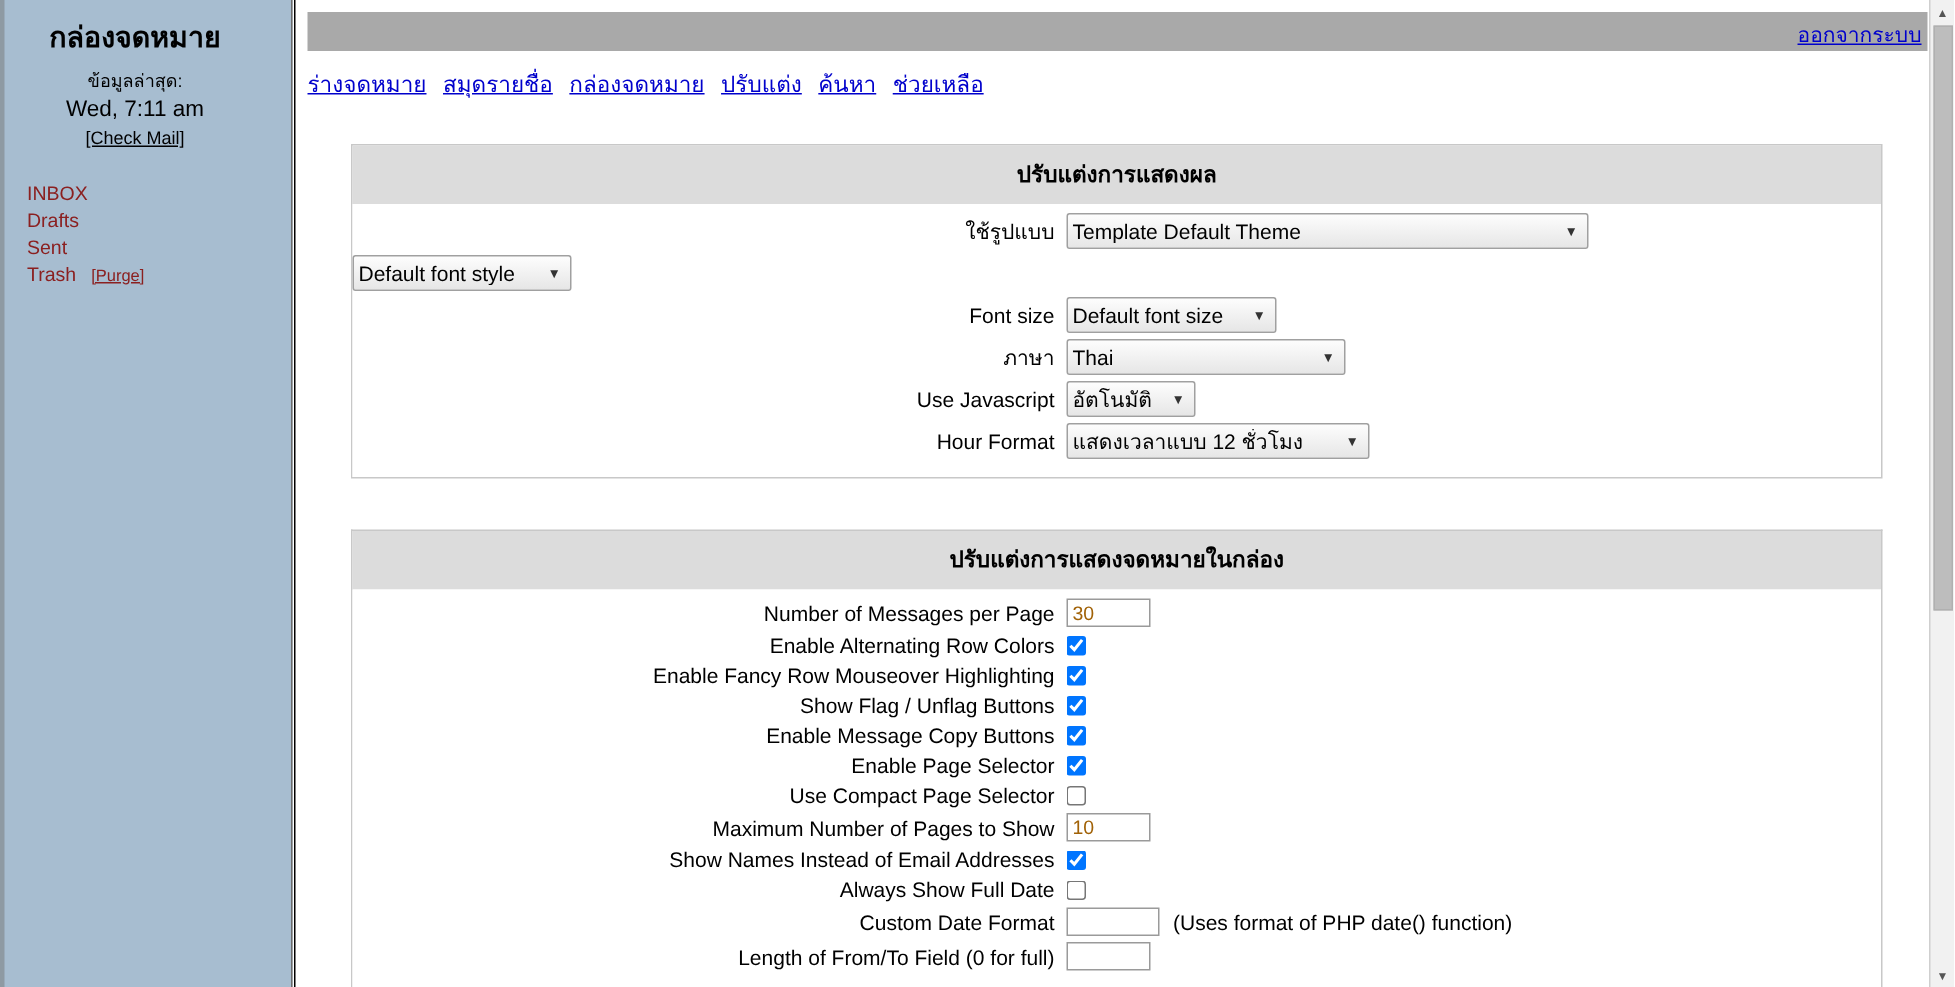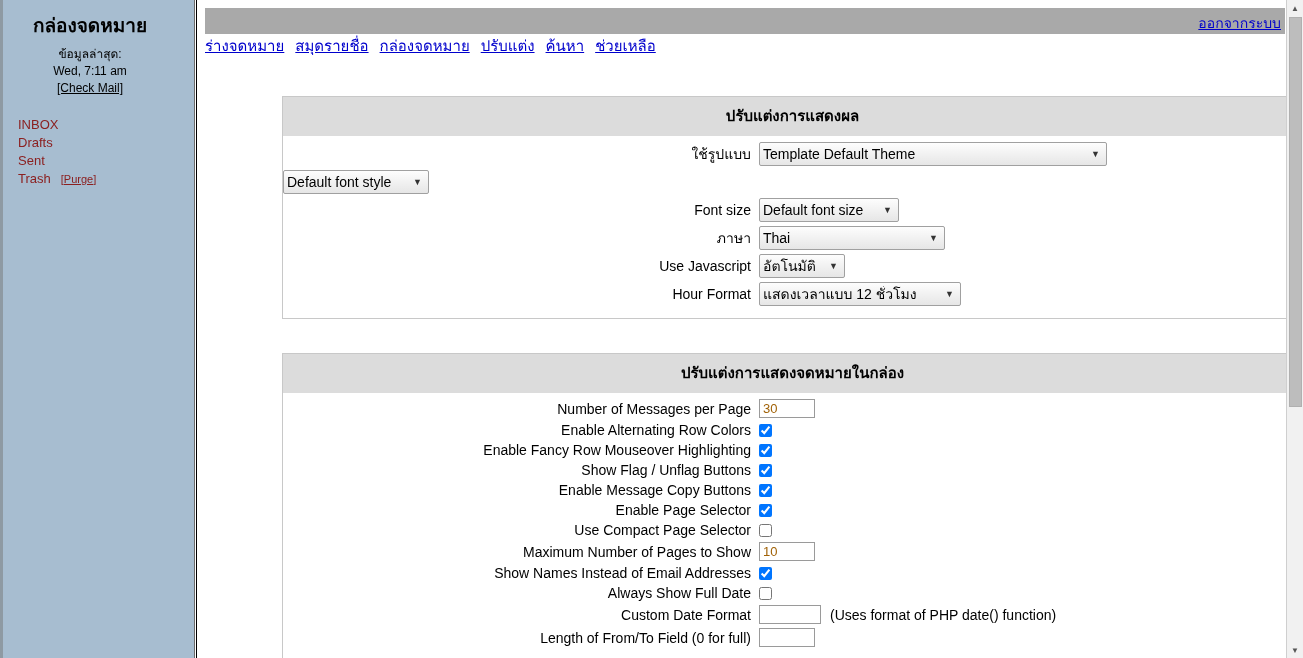--- a/index.html
+++ b/index.html
@@ -53,21 +53,21 @@
   .sb-lastupdate {
     margin-top: 8px;
     text-align: center;
     font-size: 12px;
     color: #000;
     padding-right: 14px;
     line-height: 1.45;
   }
   .sb-time {
     text-align: center;
-    font-size: 12px;
+    font-size: 15px;
     color: #000;
     padding-right: 14px;
     line-height: 1.35;
   }
   .sb-checkmail {
     text-align: center;
     padding-right: 14px;
     line-height: 1.4;
   }
   .sb-checkmail a {
@@ -120,41 +120,40 @@
     right: 4px;
     top: 4px;
     font-size: 14px;
     color: #0000cc;
     text-decoration: underline;
     white-space: nowrap;
   }
 
   #menubar {
     position: absolute;
-    left: 8px; top: 34px;
+    left: 8px; top: 44px;
     width: 1080px;
     height: 22px;
     white-space: nowrap;
   }
   #menubar a {
     color: #0000cc;
     text-decoration: underline;
     font-size: 15px;
     margin-right: 11px;
   }
 
   
   .opt-table {
     position: absolute;
     left: 37px;
     width: 1021px;
     border: 1px solid #c8c8c8;
     box-sizing: border-box;
     background: #ffffff;
-    margin-left: 48px;
   }
   .opt-header {
     background: #dcdcdc;
     text-align: center;
     font-size: 15px;
     font-weight: bold;
     padding: 7px 0 8px 0;
     color: #000;
   }
   .opt-body {

